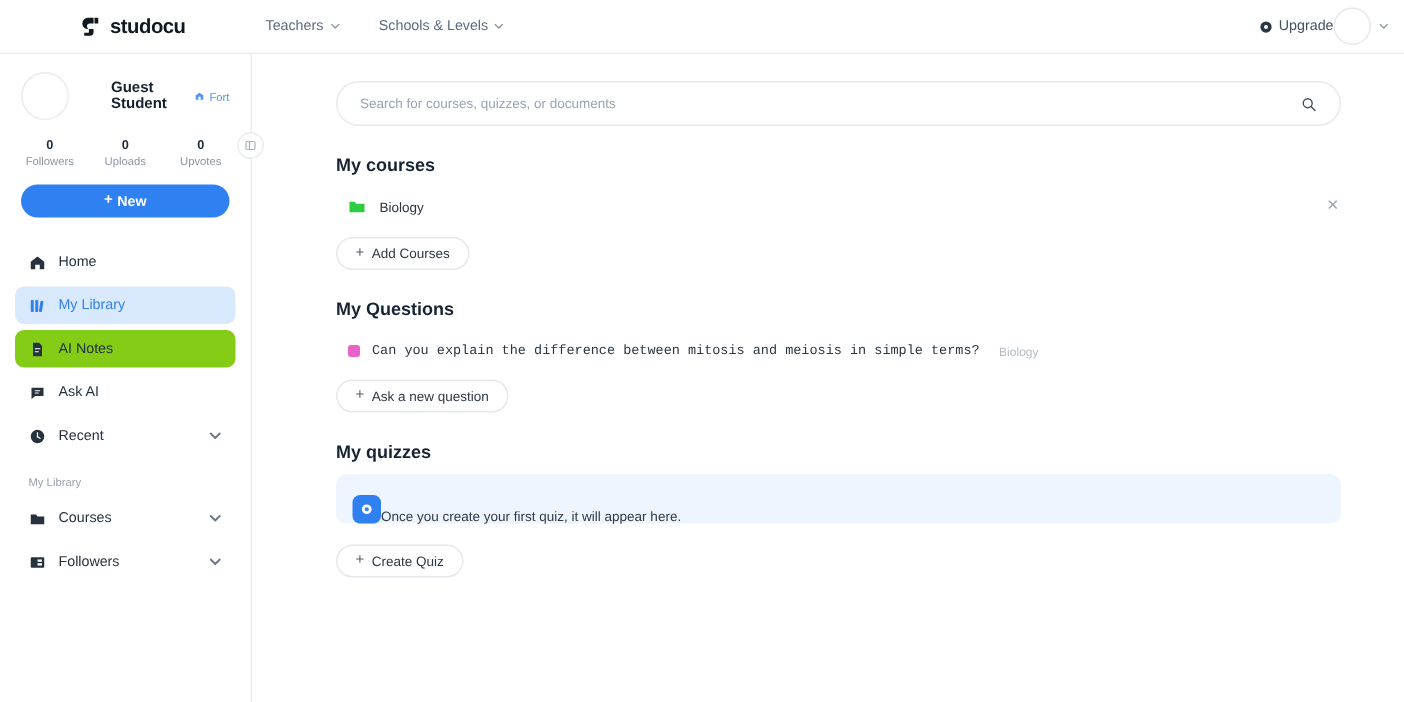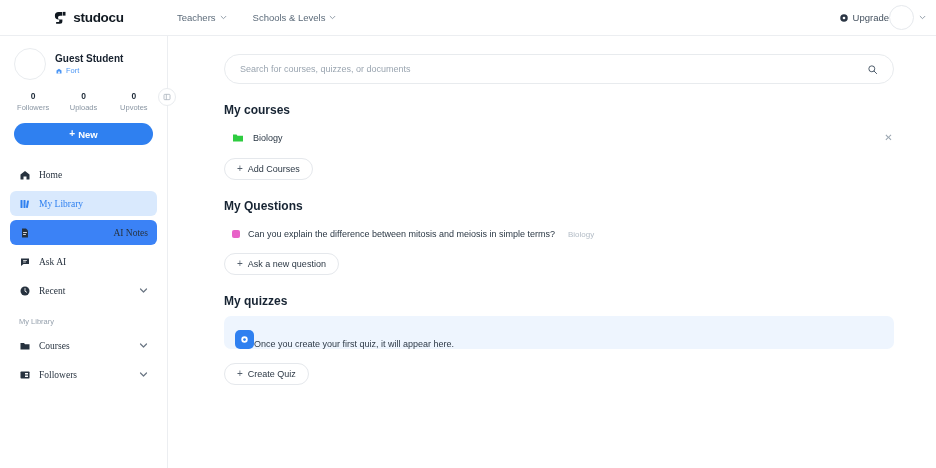--- a/index.html
+++ b/index.html
@@ -67,21 +67,21 @@
     display: flex; align-items: center; justify-content: center;
     cursor: pointer; z-index: 5;
   }
   .collapse-btn svg { width: 8px; height: 8px; }
 
   .profile { display: flex; align-items: center; gap: 9px; padding: 0 14px; }
   .profile-pic {
     width: 32px; height: 32px; border-radius: 50%;
     border: 1px solid #e9ecef; background: #fff; flex: none;
   }
-  .profile-info { display: flex; flex-direction: column; gap: 2px; }
+  .profile-info { display: flex; flex-direction: row; gap: 2px; margin-left: 19px; }
   .profile-name { font-size: 10px; font-weight: 700; color: #17212e; }
   .profile-school { display: flex; align-items: center; gap: 3px; }
   .school-ic { width: 8px; height: 8px; flex: none; }
   .school-name { font-size: 7.5px; color: #4d97f5; }
 
   .stats { display: flex; margin: 11px 0 0 0; padding: 0 8px; }
   .stat { flex: 1; text-align: center; }
   .stat-num { font-size: 8.5px; font-weight: 700; color: #1d2a38; }
   .stat-label { font-size: 7.5px; color: #8a96a3; margin-top: 2px; }
 
@@ -91,25 +91,24 @@
     display: flex; align-items: center; justify-content: center; gap: 3px;
     font-size: 9.5px; font-weight: 600; cursor: pointer; border: none;
   }
 
   .nav { margin-top: 17px; }
   .nav-item {
     height: 25px; margin: 0 10px; padding: 0 9px;
     display: flex; align-items: center; gap: 8px;
     border-radius: 6px; font-size: 9.5px; color: #27323f;
     cursor: pointer;
-    font-family: Liberation Serif, serif;
   }
   .nav-item + .nav-item { margin-top: 4px; }
   .nav-item.active { background: #d9e9fd; color: #2f80f0; font-weight: 500; }
-  .nav-item.tint { background: #3b82f6; justify-content: space-between; }
+  .nav-item.tint { background: #84cc16; }
   .nav-ic { width: 12px; height: 12px; flex: none; display: block; }
   .nav-label { white-space: nowrap; }
   .badge-new {
     font-size: 6px; font-weight: 700; color: #e453b7;
     background: #fbe3f5; border-radius: 7px; padding: 1.5px 5px;
     margin-left: 3px;
   }
   .nav-chev { margin-left: auto; width: 9px; height: 9px; }
 
   .section-label {
@@ -155,21 +154,21 @@
     font-size: 9px; color: #2c3845; cursor: pointer;
     margin-top: 14px; font-family: inherit;
   }
   .plus { font-size: 10px; line-height: 1; color: #55616e; }
 
   .q-row {
     display: flex; align-items: center; gap: 8px;
     margin-top: 16px; padding-left: 8px;
   }
   .q-ic { width: 8px; height: 8px; border-radius: 2px; background: #e862c8; flex: none; }
-  .q-text { font-size: 9px; color: #2a3744; }
+  .q-text { font-size: 9px; color: #2a3744; font-family: Liberation Mono, monospace; }
   .q-tag { font-size: 8px; color: #b3bcc6; margin-left: 5px; }
 
   .quiz-banner {
     margin-top: 8px; height: 33px; border-radius: 7px;
     background: #eef5fe; display: flex; align-items: flex-end;
     gap: 0; padding: 0 11px;
   }
   .quiz-ic {
     width: 19px; height: 19px; border-radius: 5px; background: #2f80f0;
     display: flex; align-items: center; justify-content: center; flex: none;

